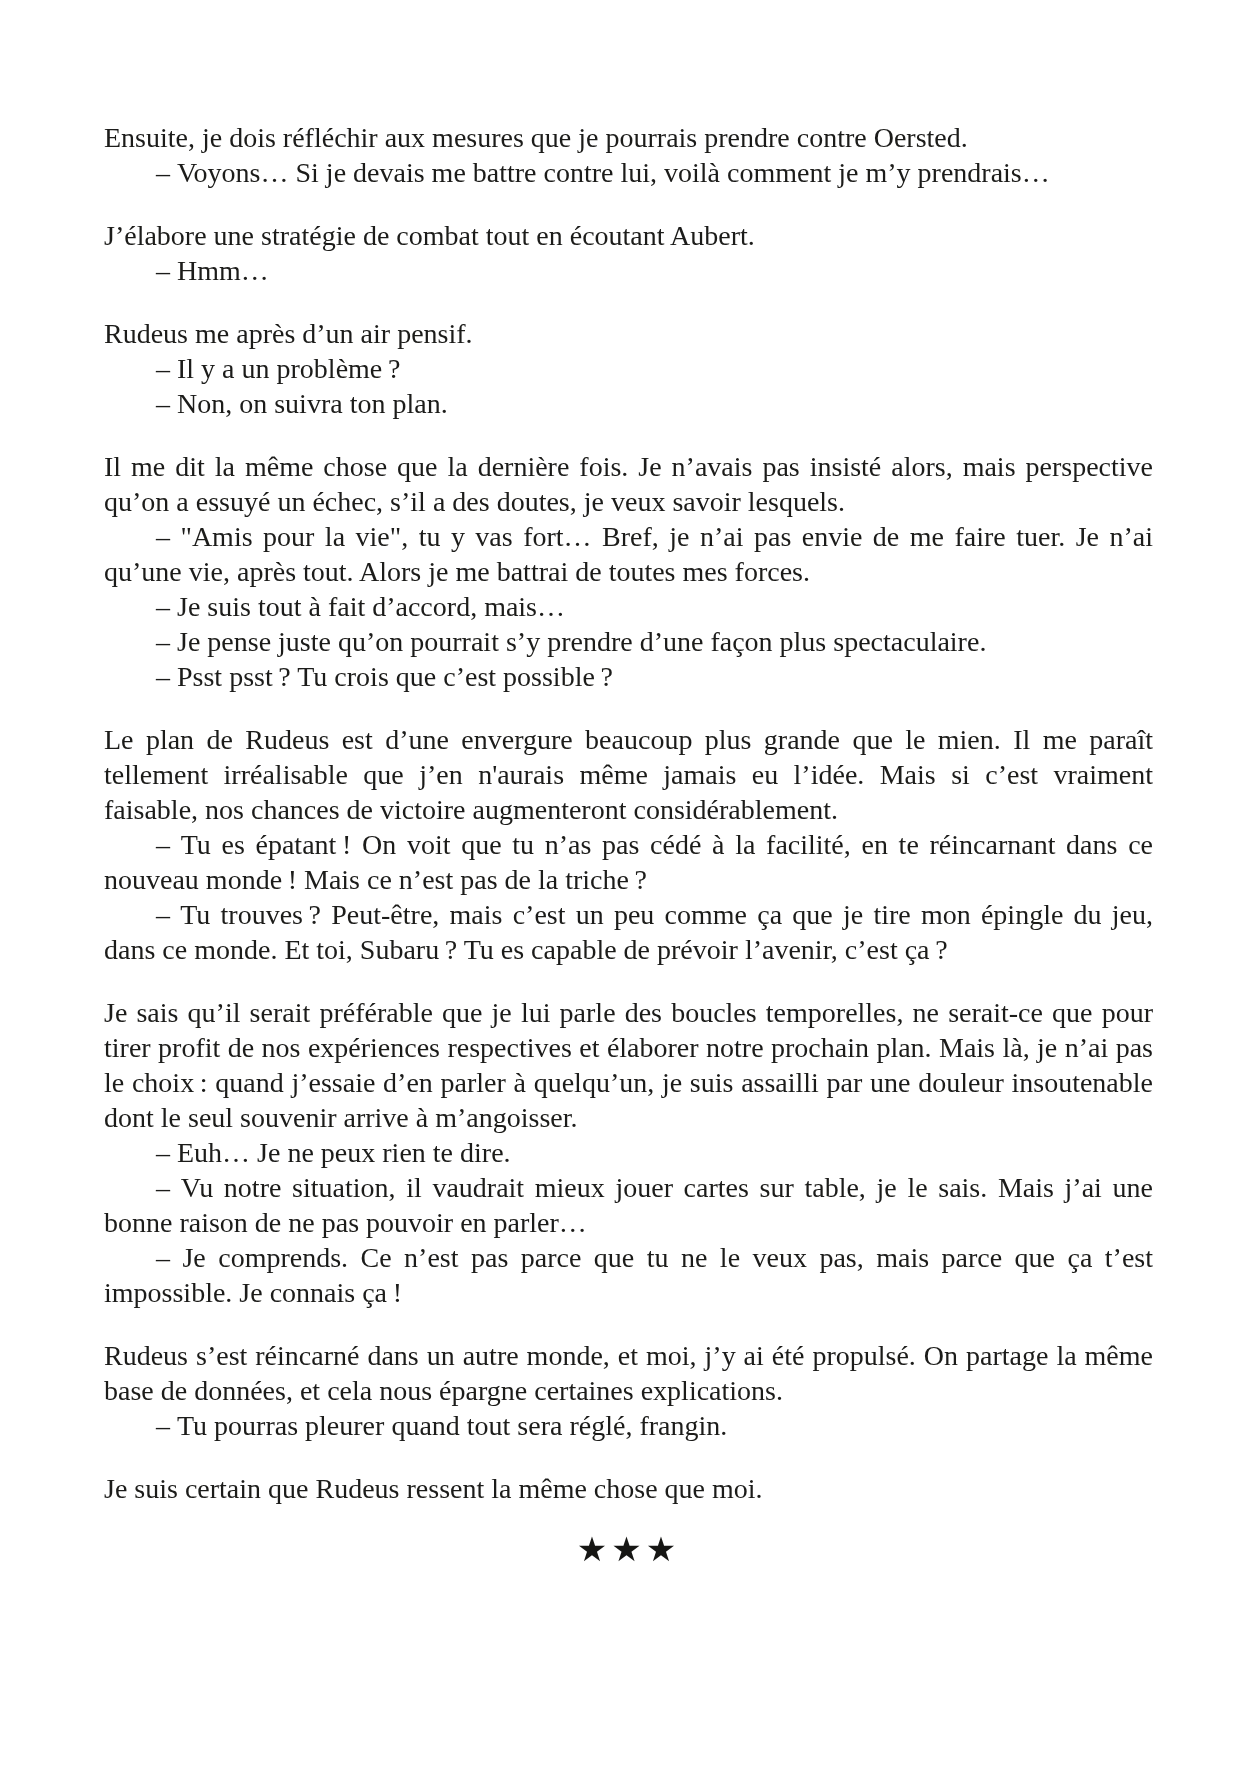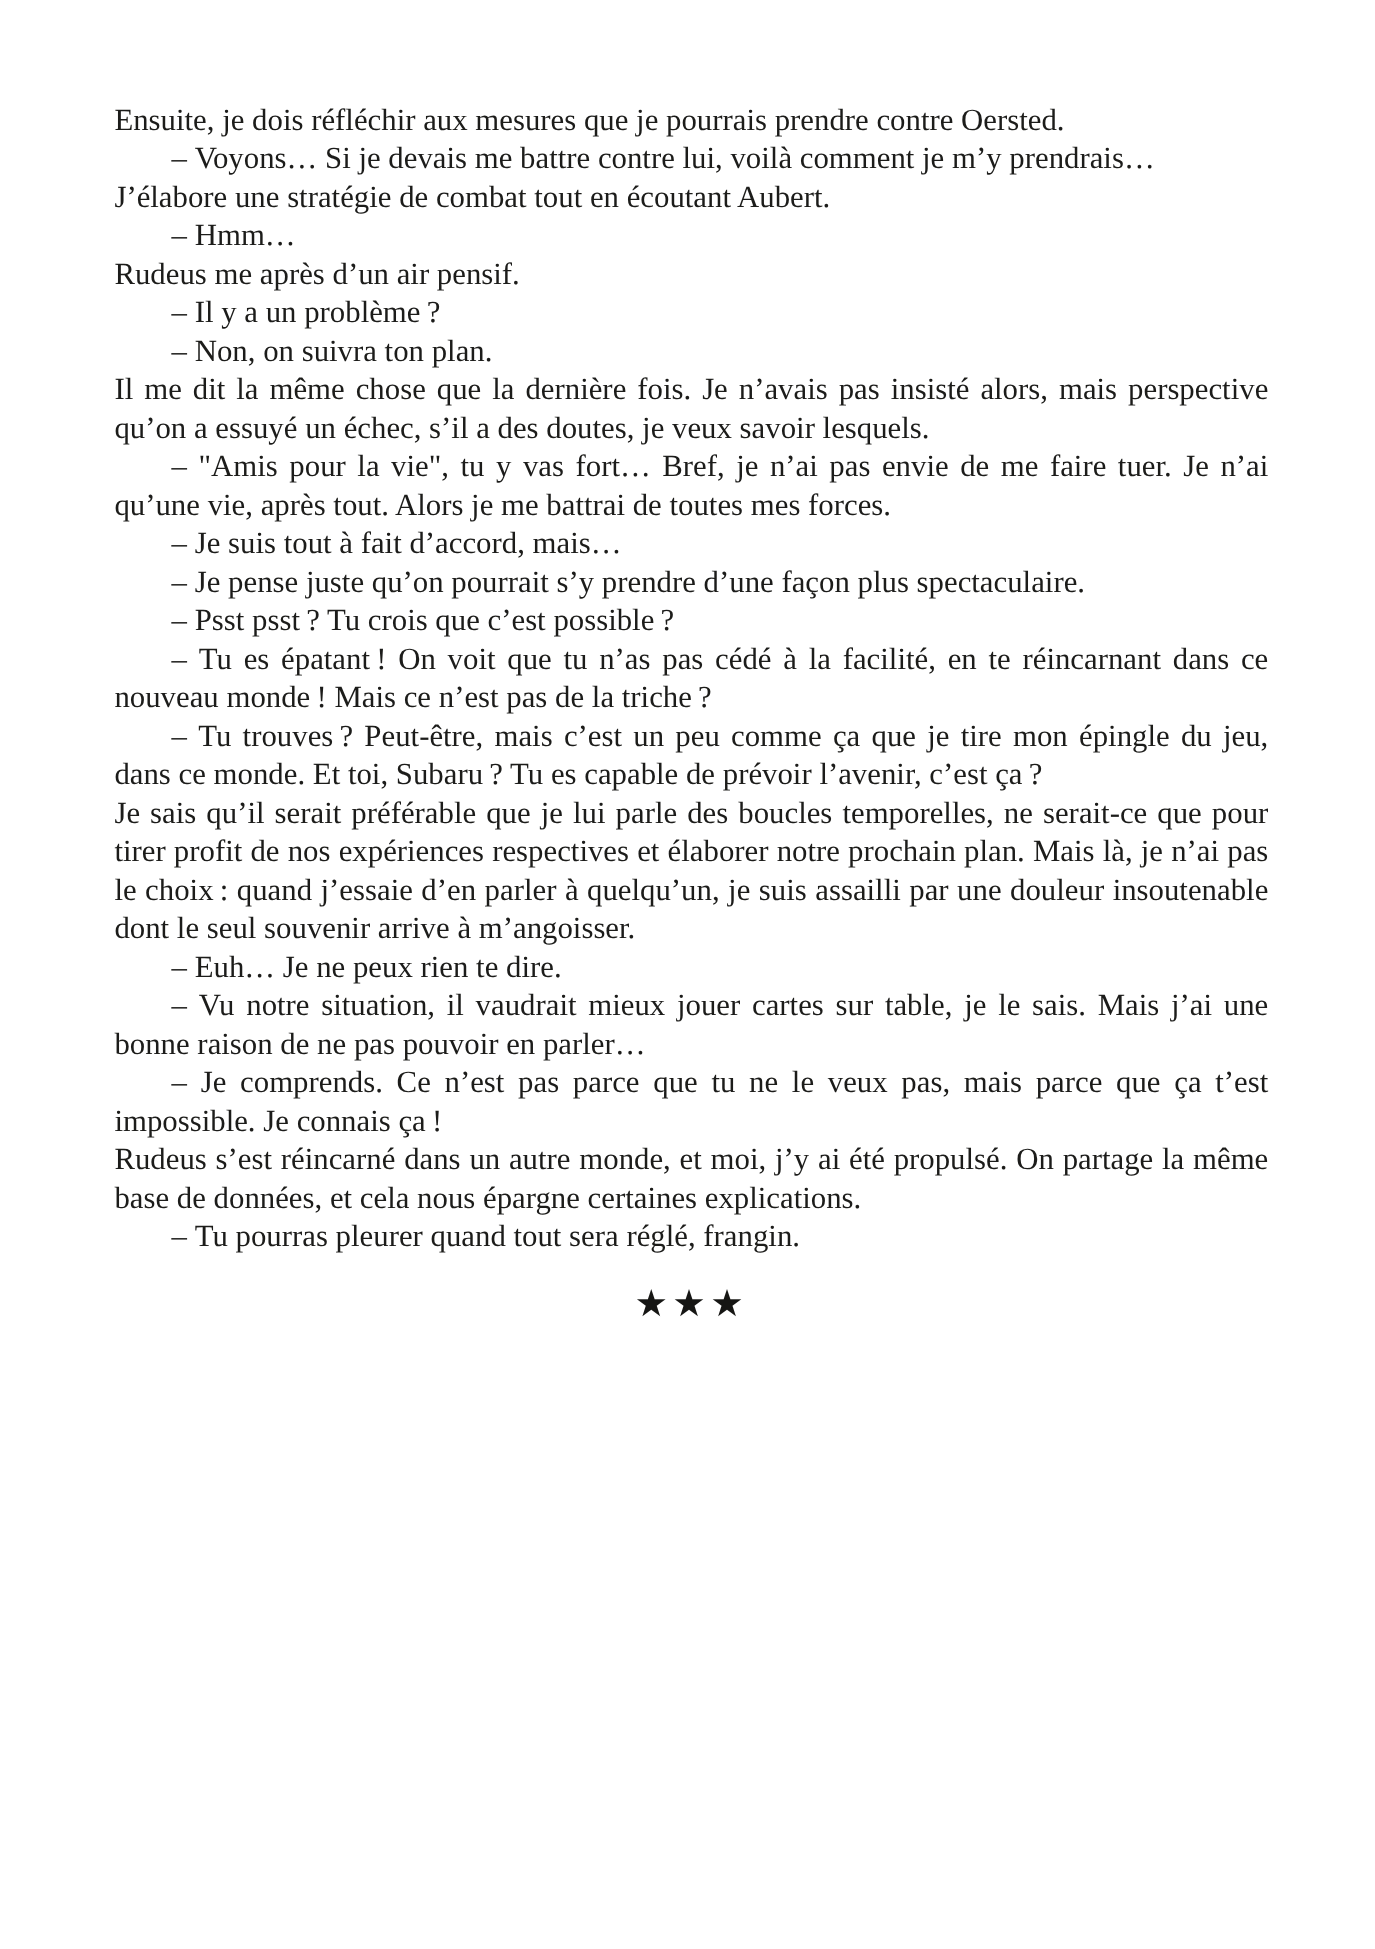--- a/index.html
+++ b/index.html
@@ -26,20 +26,21 @@
   }
   p.para {
     margin: 0;
     padding: 0;
   }
   p.dialogue {
     text-indent: 52px;
   }
   p.narration {
     text-indent: 0;
+    margin-top: 28px;
   }
   .separator {
     margin-top: 26px;
     text-align: center;
     font-family: "DejaVu Sans", sans-serif;
     font-size: 34px;
     letter-spacing: 4px;
     color: #161614;
     text-indent: 0;
   }
@@ -55,25 +56,27 @@
       <p class="para narration">J’élabore une stratégie de combat tout en écoutant Aubert.</p>
       <p class="para dialogue">–&nbsp;Hmm…</p>
       <p class="para narration">Rudeus me après d’un air pensif.</p>
       <p class="para dialogue">–&nbsp;Il y a un problème ?</p>
       <p class="para dialogue">–&nbsp;Non, on suivra ton plan.</p>
       <p class="para narration">Il me dit la même chose que la dernière fois. Je n’avais pas insisté alors, mais perspective qu’on a essuyé un échec, s’il a des doutes, je veux savoir lesquels.</p>
       <p class="para dialogue">–&nbsp;"Amis pour la vie", tu y vas fort… Bref, je n’ai pas envie de me faire tuer. Je n’ai qu’une vie, après tout. Alors je me battrai de toutes mes forces.</p>
       <p class="para dialogue">–&nbsp;Je suis tout à fait d’accord, mais…</p>
       <p class="para dialogue">–&nbsp;Je pense juste qu’on pourrait s’y prendre d’une façon plus spectaculaire.</p>
       <p class="para dialogue">–&nbsp;Psst psst ? Tu crois que c’est possible ?</p>
+      <p class="para narration">Le plan de Rudeus est d’une envergure beaucoup plus grande que le mien. Il me paraît tellement irréalisable que j’en n'aurais même jamais eu l’idée. Mais si c’est vraiment faisable, nos chances de victoire augmenteront considérablement.</p>
       <p class="para dialogue">–&nbsp;Tu es épatant ! On voit que tu n’as pas cédé à la facilité, en te réincarnant dans ce nouveau monde ! Mais ce n’est pas de la triche ?</p>
       <p class="para dialogue">–&nbsp;Tu trouves ? Peut-être, mais c’est un peu comme ça que je tire mon épingle du jeu, dans ce monde. Et toi, Subaru ? Tu es capable de prévoir l’avenir, c’est ça ?</p>
       <p class="para narration">Je sais qu’il serait préférable que je lui parle des boucles temporelles, ne serait-ce que pour tirer profit de nos expériences respectives et élaborer notre prochain plan. Mais là, je n’ai pas le choix : quand j’essaie d’en parler à quelqu’un, je suis assailli par une douleur insoutenable dont le seul souvenir arrive à m’angoisser.</p>
       <p class="para dialogue">–&nbsp;Euh… Je ne peux rien te dire.</p>
       <p class="para dialogue">–&nbsp;Vu notre situation, il vaudrait mieux jouer cartes sur table, je le sais. Mais j’ai une bonne raison de ne pas pouvoir en parler…</p>
       <p class="para dialogue">–&nbsp;Je comprends. Ce n’est pas parce que tu ne le veux pas, mais parce que ça t’est impossible. Je connais ça !</p>
       <p class="para narration">Rudeus s’est réincarné dans un autre monde, et moi, j’y ai été propulsé. On partage la même base de données, et cela nous épargne certaines explications.</p>
       <p class="para dialogue">–&nbsp;Tu pourras pleurer quand tout sera réglé, frangin.</p>
+      <p class="para narration">Je suis certain que Rudeus ressent la même chose que moi.</p>
     </section>
 
   <div class="separator">★★★</div>
 
 </main>
 
 </body></html>

